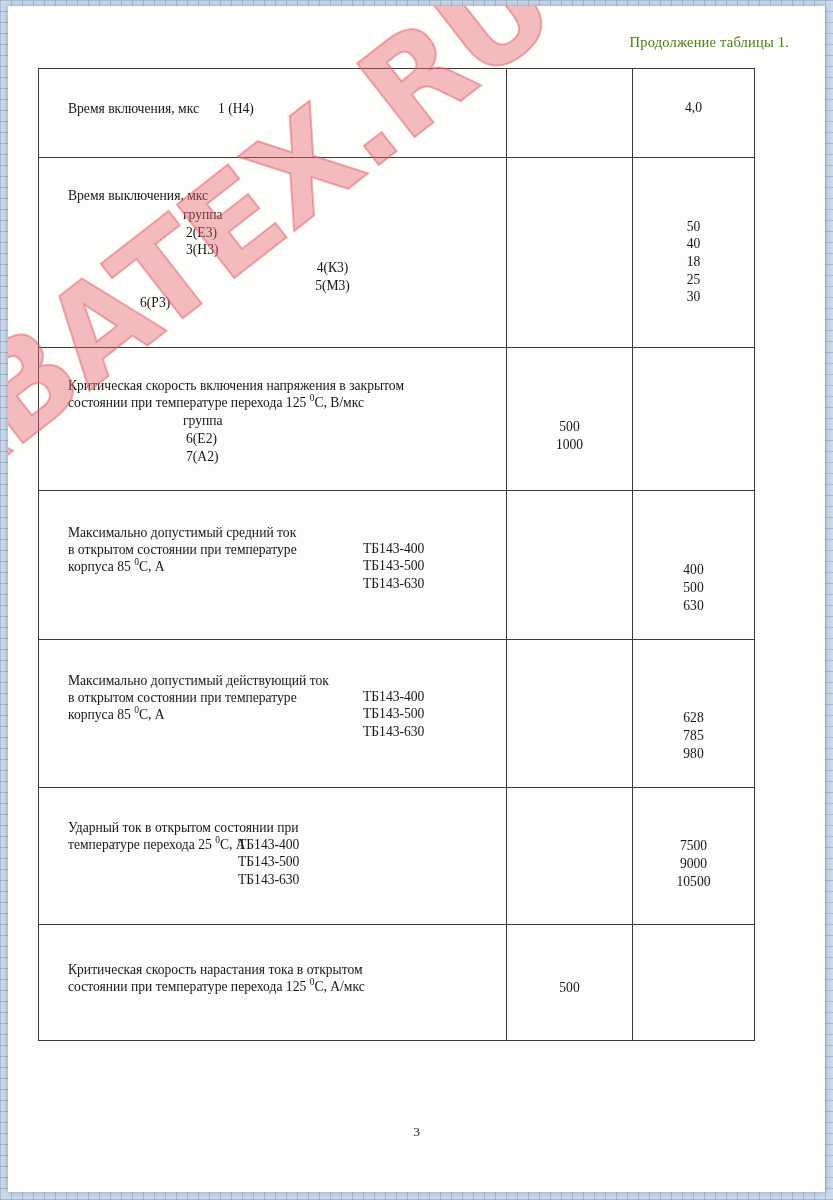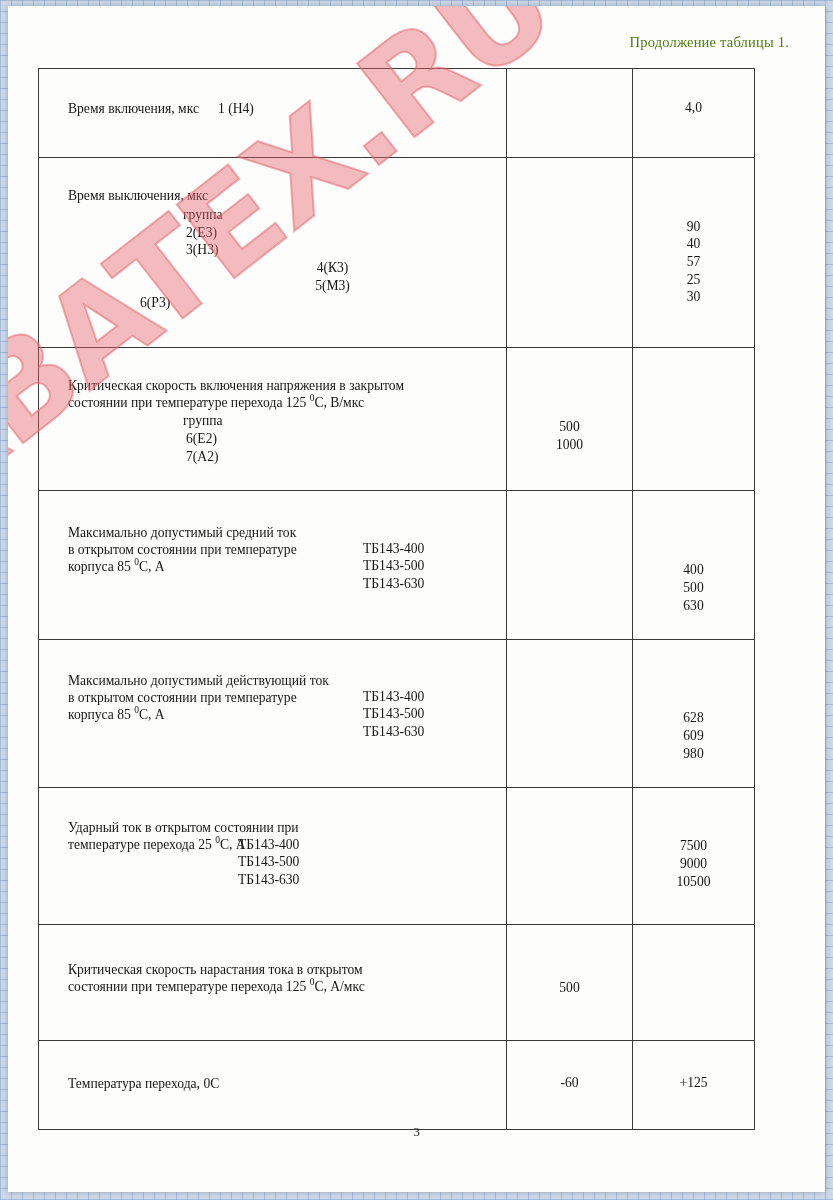--- a/index.html
+++ b/index.html
@@ -167,23 +167,23 @@
               <span class="indent-sub" style="margin-left:118px;text-align:center;">4(К3)</span>
               <span class="indent-sub" style="margin-left:118px;text-align:center;">5(М3)</span>
               <span class="indent-sub" style="margin-left:72px;text-align:left;">6(Р3)</span>
             </div>
           </td>
           <td class="valcell">
             <div class="cell-pad cell-center"></div>
           </td>
           <td class="valcell">
             <div class="cell-pad cell-center" style="padding-top:43px;">
-              <div class="v">90</div>
+              <div class="v">50</div>
               <div class="v">40</div>
-              <div class="v">57</div>
+              <div class="v">18</div>
               <div class="v">25</div>
               <div class="v">30</div>
             </div>
           </td>
         </tr>
 
         <tr>
           <td>
             <div class="cell-pad" style="padding-top:12px;padding-bottom:8px;">
               <span class="lbl">Критическая скорость включения напряжения в закрытом</span>
@@ -238,21 +238,21 @@
               <span class="indent-sub" style="margin-left:295px;text-align:left;">ТБ143-500</span>
               <span class="indent-sub" style="margin-left:295px;text-align:left;">ТБ143-630</span>
             </div>
           </td>
           <td class="valcell">
             <div class="cell-pad cell-center"></div>
           </td>
           <td class="valcell">
             <div class="cell-pad cell-center" style="padding-top:52px;">
               <div class="v">628</div>
-              <div class="v">609</div>
+              <div class="v">785</div>
               <div class="v">980</div>
             </div>
           </td>
         </tr>
 
         <tr>
           <td>
             <div class="cell-pad" style="padding-top:14px;padding-bottom:18px;">
               <span class="lbl">Ударный ток в открытом состоянии при</span>
               <span class="lbl">температуре перехода 25 <sup class="deg">0</sup>С, А</span>
@@ -281,33 +281,20 @@
             </div>
           </td>
           <td class="valcell">
             <div class="cell-pad cell-center" style="padding-top:38px;">500</div>
           </td>
           <td class="valcell">
             <div class="cell-pad cell-center"></div>
           </td>
         </tr>
 
-        <tr>
-          <td>
-            <div class="cell-pad" style="padding-top:17px;padding-bottom:20px;">
-              <span class="lbl">Температура перехода, 0С</span>
-            </div>
-          </td>
-          <td class="valcell">
-            <div class="cell-pad cell-center" style="padding-top:17px;">-60</div>
-          </td>
-          <td class="valcell">
-            <div class="cell-pad cell-center" style="padding-top:17px;">+125</div>
-          </td>
-        </tr>
 
       </tbody>
     </table>
 
     <div class="page-number">3</div>
 
     <div class="watermark">
       <span>ARBATEX.RU</span>
     </div>
 

